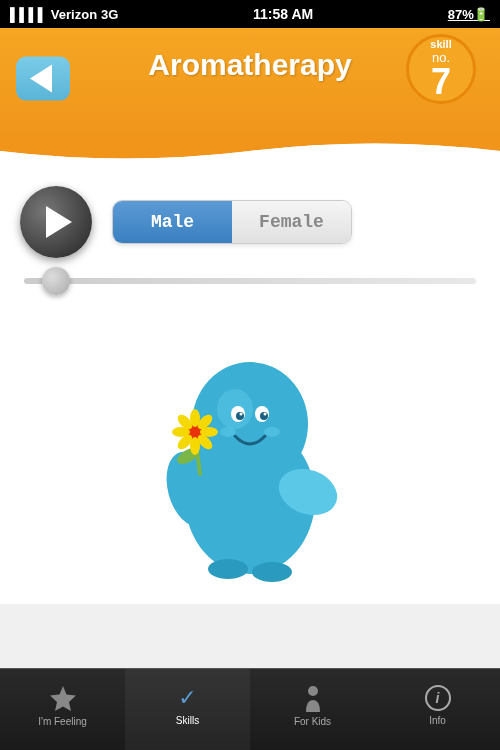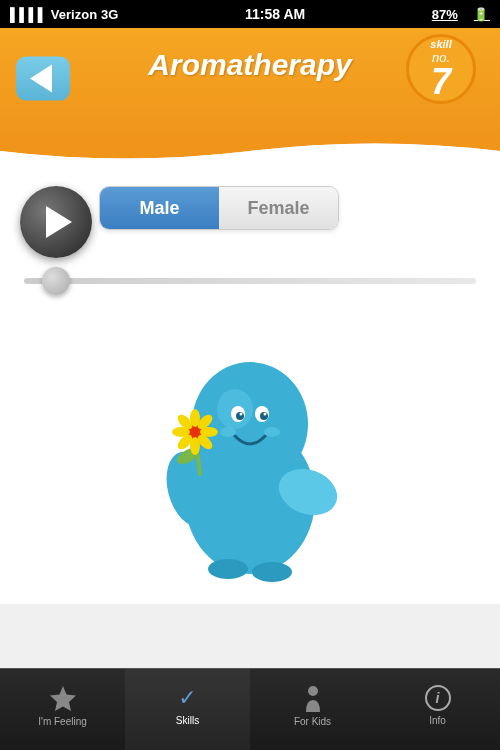--- a/index.html
+++ b/index.html
@@ -20,21 +20,21 @@
       display: flex;
       align-items: center;
       justify-content: space-between;
       padding: 0 10px;
       color: #fff;
       font-size: 13px;
       font-weight: 600;
     }
     .status-left { display: flex; align-items: center; gap: 4px; }
     .status-center { font-size: 14px; font-weight: 600; }
-    .status-right { display: flex; align-items: flex-start; gap: 16px; text-decoration: underline; }
+    .status-right { display: flex; align-items: flex-start; gap: 0; text-decoration: underline; }
     .back-btn {
       position: absolute;
       left: 16px;
       top: 50%;
       transform: translateY(-60%);
       width: 54px;
       height: 44px;
       background: linear-gradient(to bottom, #7acce8, #5ab4d6);
       border-radius: 10px;
       display: flex;
@@ -90,22 +90,24 @@
     .main-content {
       background: white;
       width: 100%;
       padding: 20px 20px 10px;
       position: relative;
     }
 
     
     .controls-row {
       display: flex;
-      gap: 7px;
+      align-items: center;
+      gap: 20px;
       margin-bottom: 20px;
+      font-family: Liberation Mono, monospace;
     }
 
     
     .play-btn {
       width: 72px;
       height: 72px;
       border-radius: 50%;
       background: radial-gradient(circle at 35% 35%, #777, #222);
       display: flex;
       align-items: center;
@@ -250,21 +252,20 @@
     }
 
     .orange-section {
       background: linear-gradient(to bottom, #f5a623, #f0951a);
       padding: 14px 16px 50px;
       position: relative;
       display: flex;
       align-items: center;
       justify-content: center;
       min-height: 110px;
-      font-style: italic;
     }
 
     .wave-bottom {
       width: 100%;
       overflow: hidden;
       line-height: 0;
       margin-top: -2px;
     }
   </style>
 </head>

